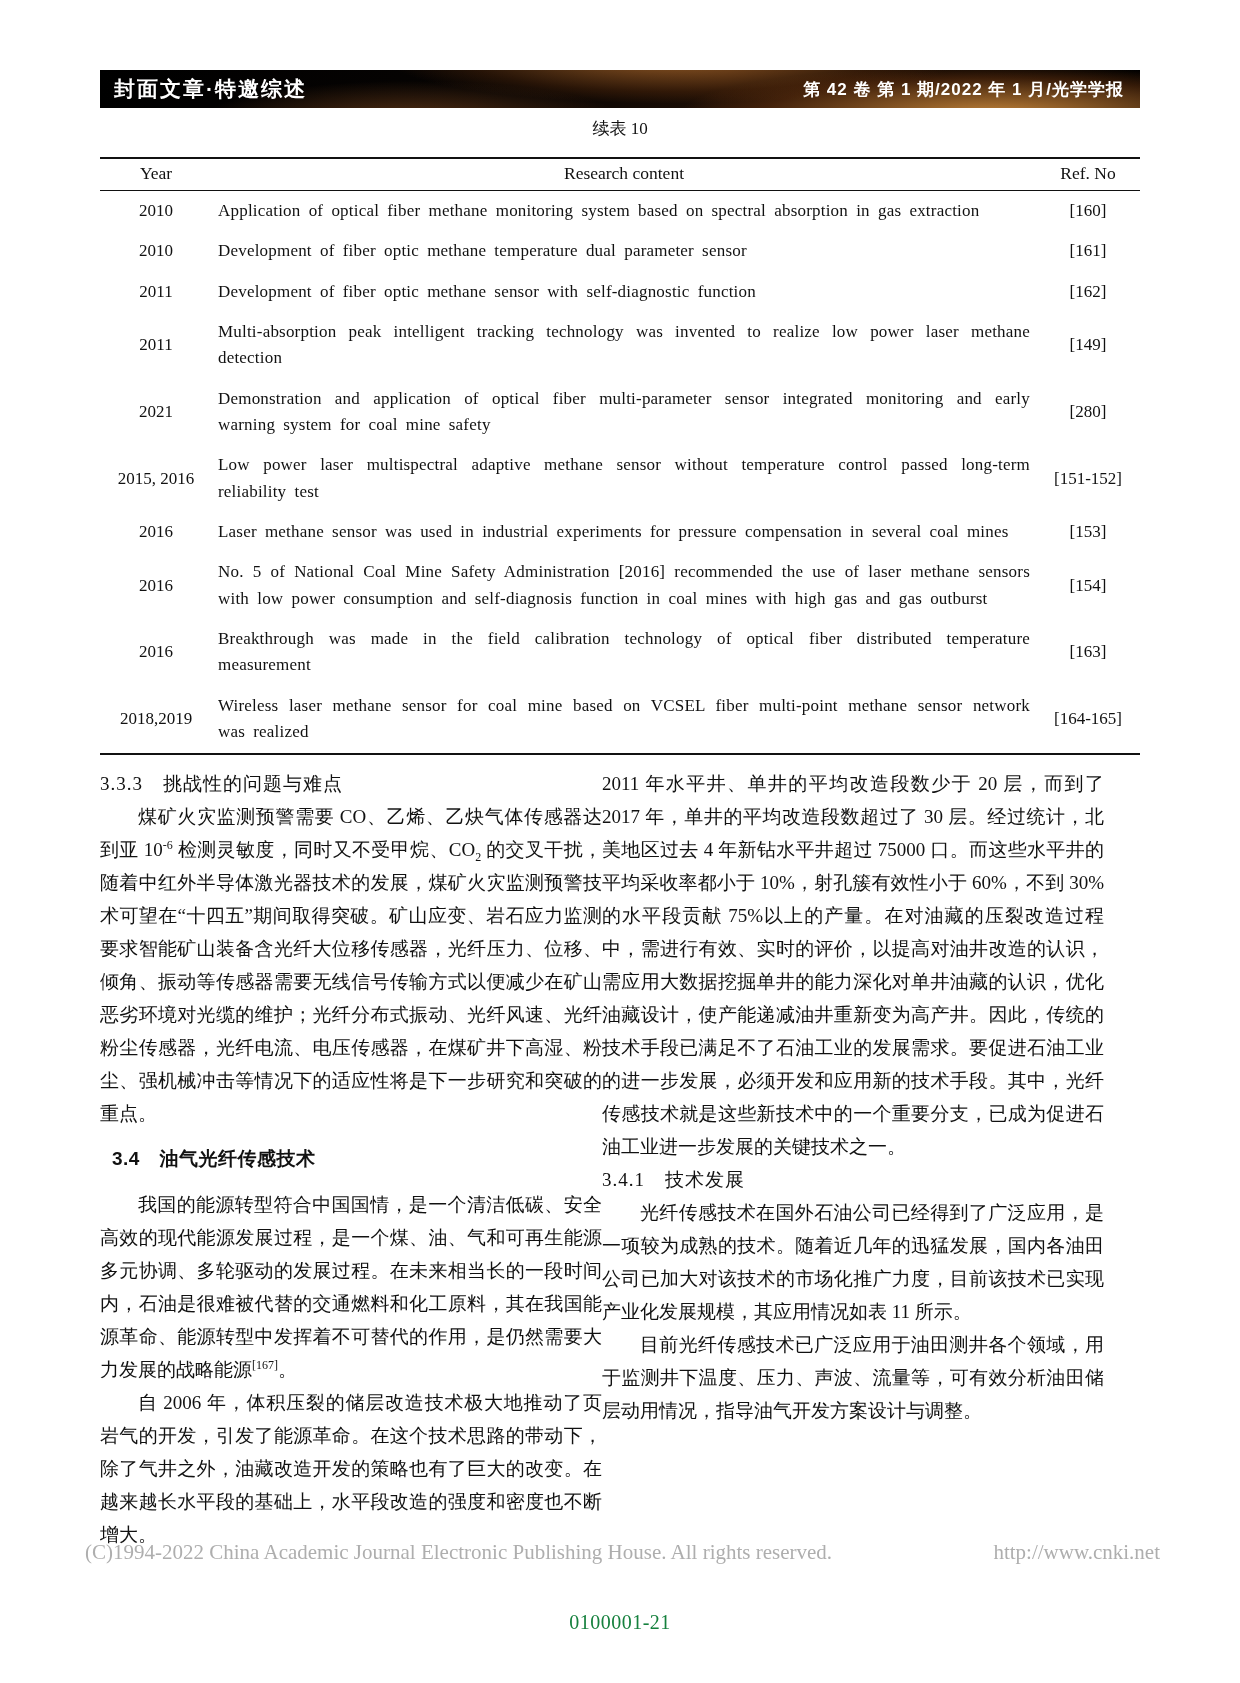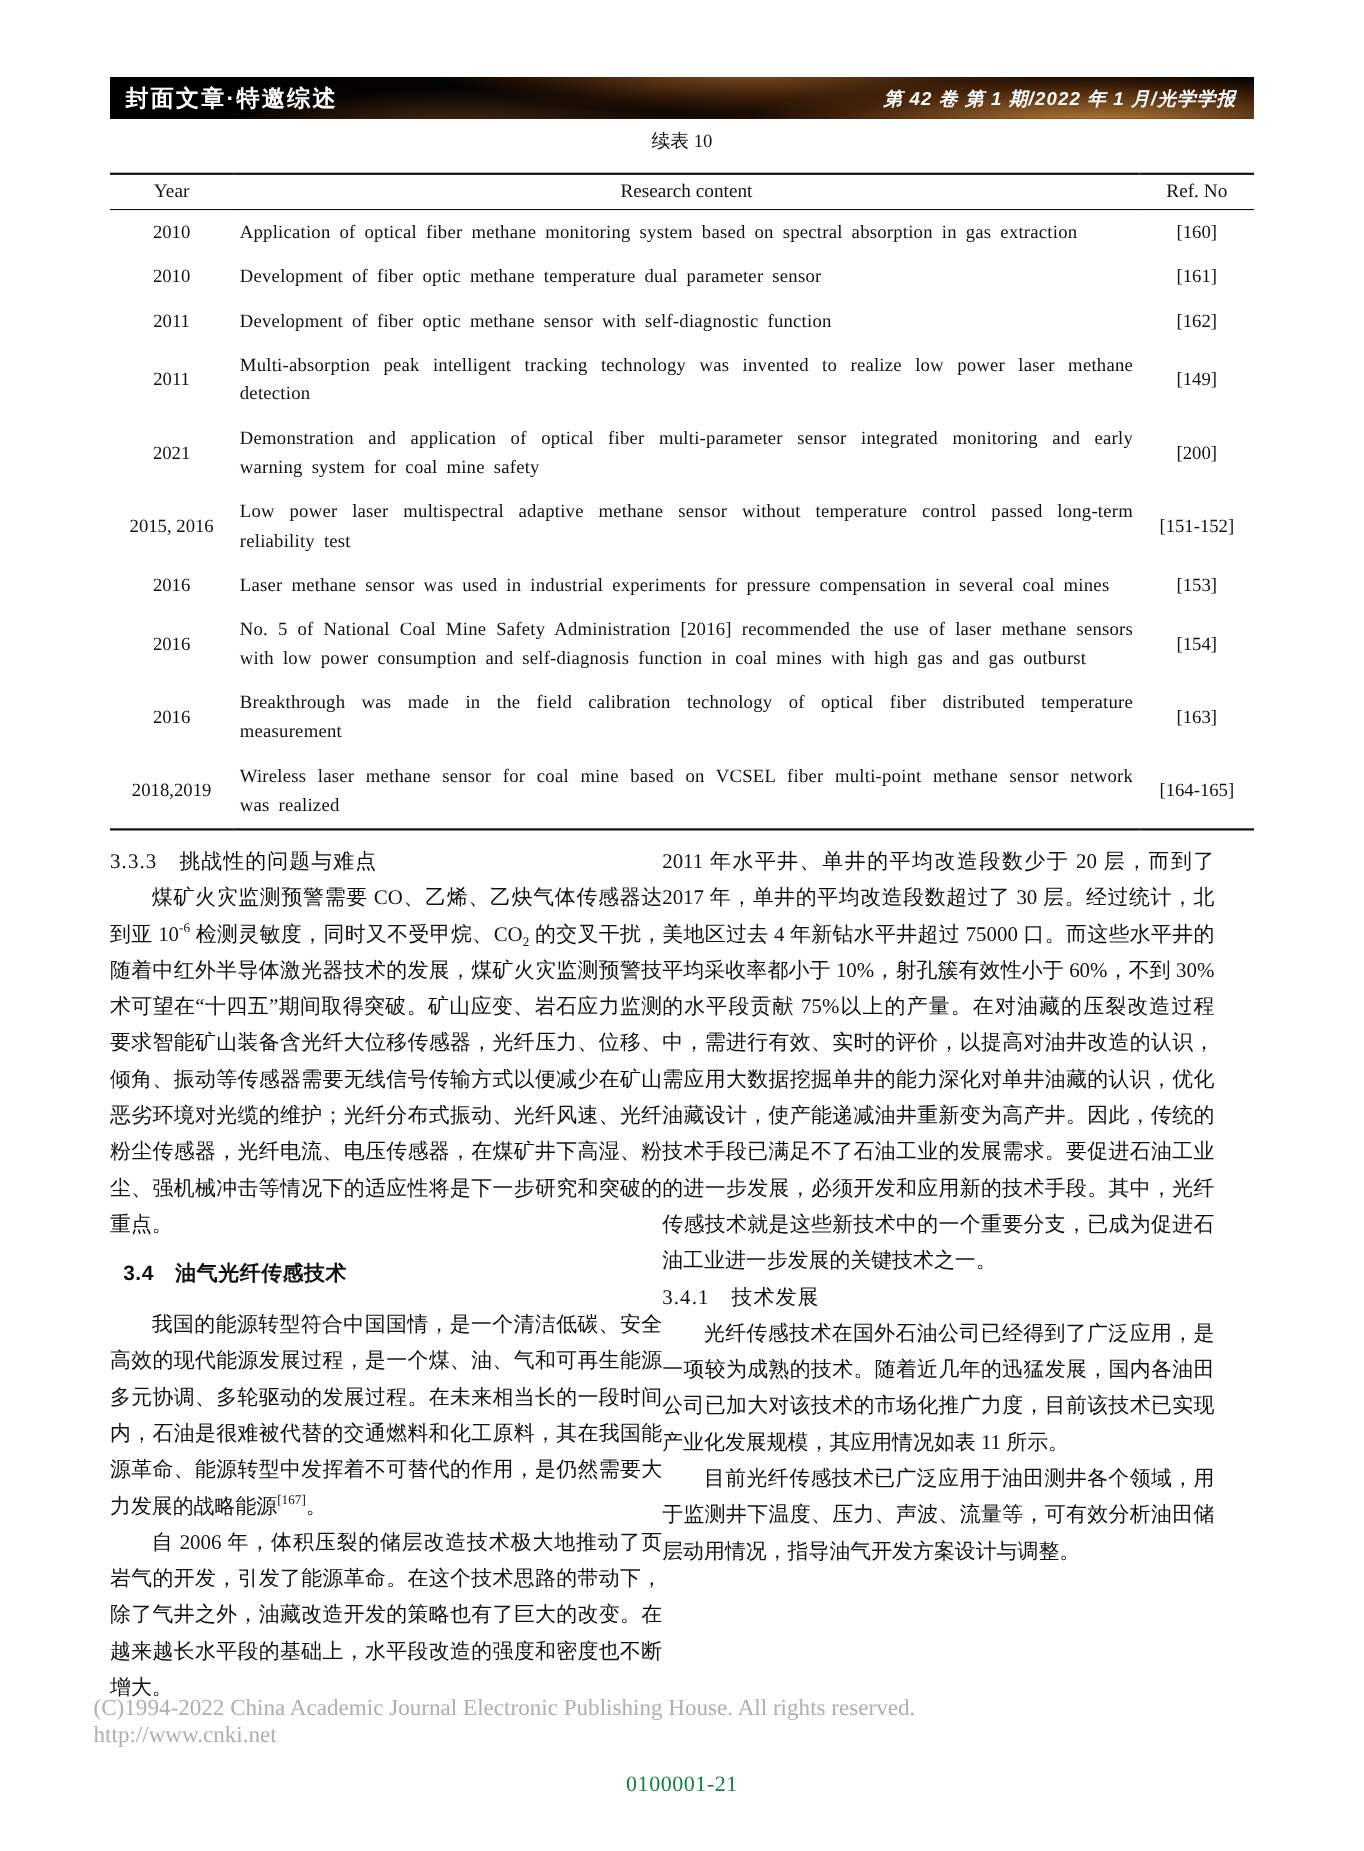--- a/index.html
+++ b/index.html
@@ -37,21 +37,20 @@
     font-family: "Liberation Sans", "DejaVu Sans", sans-serif;
     font-weight: bold;
     font-size: 21px;
     letter-spacing: 2px;
   }
   .banner-right {
     font-family: "Liberation Sans", "DejaVu Sans", sans-serif;
     font-weight: bold;
     font-size: 17px;
     letter-spacing: 1px;
-    font-style: italic;
   }
   
   .table-caption {
     text-align: center;
     font-size: 17px;
     margin: 9px 0 17px 0;
     color: #111;
   }
   table.research {
     width: 100%;
@@ -116,21 +115,20 @@
   
   .footer-copy {
     position: absolute;
     left: 85px; right: 80px;
     top: 1540px;
     display: flex;
     justify-content: space-between;
     color: #aeaeae;
     font-size: 21px;
     font-family: "Liberation Serif", "DejaVu Serif", serif;
-    flex-direction: column;
   }
   .footer-page {
     position: absolute;
     left: 0; right: 0;
     top: 1563px;
     text-align: center;
     font-size: 20px;
     color: #15803d;
     letter-spacing: 0.5px;
     margin-top: 48px;
@@ -173,21 +171,21 @@
         <td class="cell-ref">[162]</td>
       </tr>
       <tr>
         <td class="cell-year">2011</td>
         <td class="cell-content">Multi-absorption peak intelligent tracking technology was invented to realize low power laser methane detection</td>
         <td class="cell-ref">[149]</td>
       </tr>
       <tr>
         <td class="cell-year">2021</td>
         <td class="cell-content">Demonstration and application of optical fiber multi-parameter sensor integrated monitoring and early warning system for coal mine safety</td>
-        <td class="cell-ref">[200]</td>
+        <td class="cell-ref">[280]</td>
       </tr>
       <tr>
         <td class="cell-year">2015, 2016</td>
         <td class="cell-content">Low power laser multispectral adaptive methane sensor without temperature control passed long-term reliability test</td>
         <td class="cell-ref">[151-152]</td>
       </tr>
       <tr>
         <td class="cell-year">2016</td>
         <td class="cell-content">Laser methane sensor was used in industrial experiments for pressure compensation in several coal mines</td>
         <td class="cell-ref">[153]</td>

